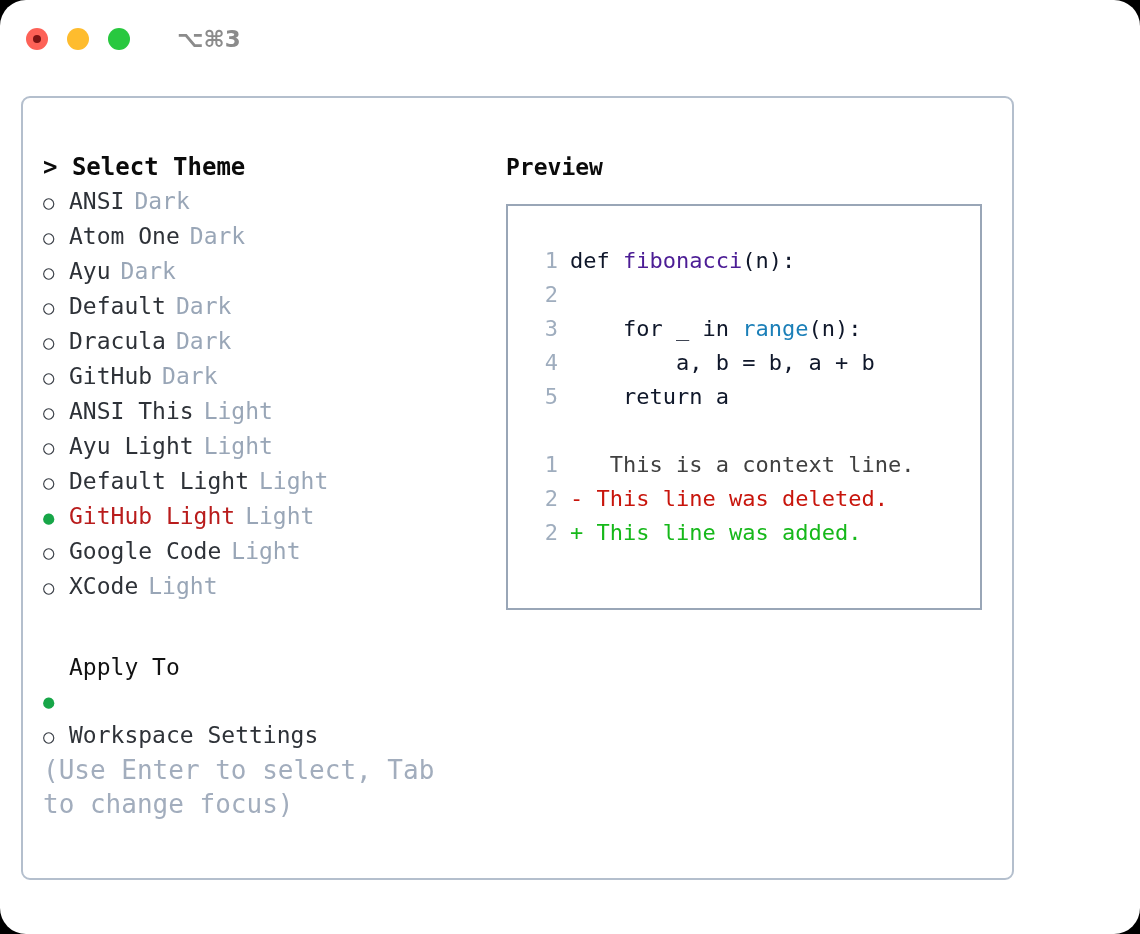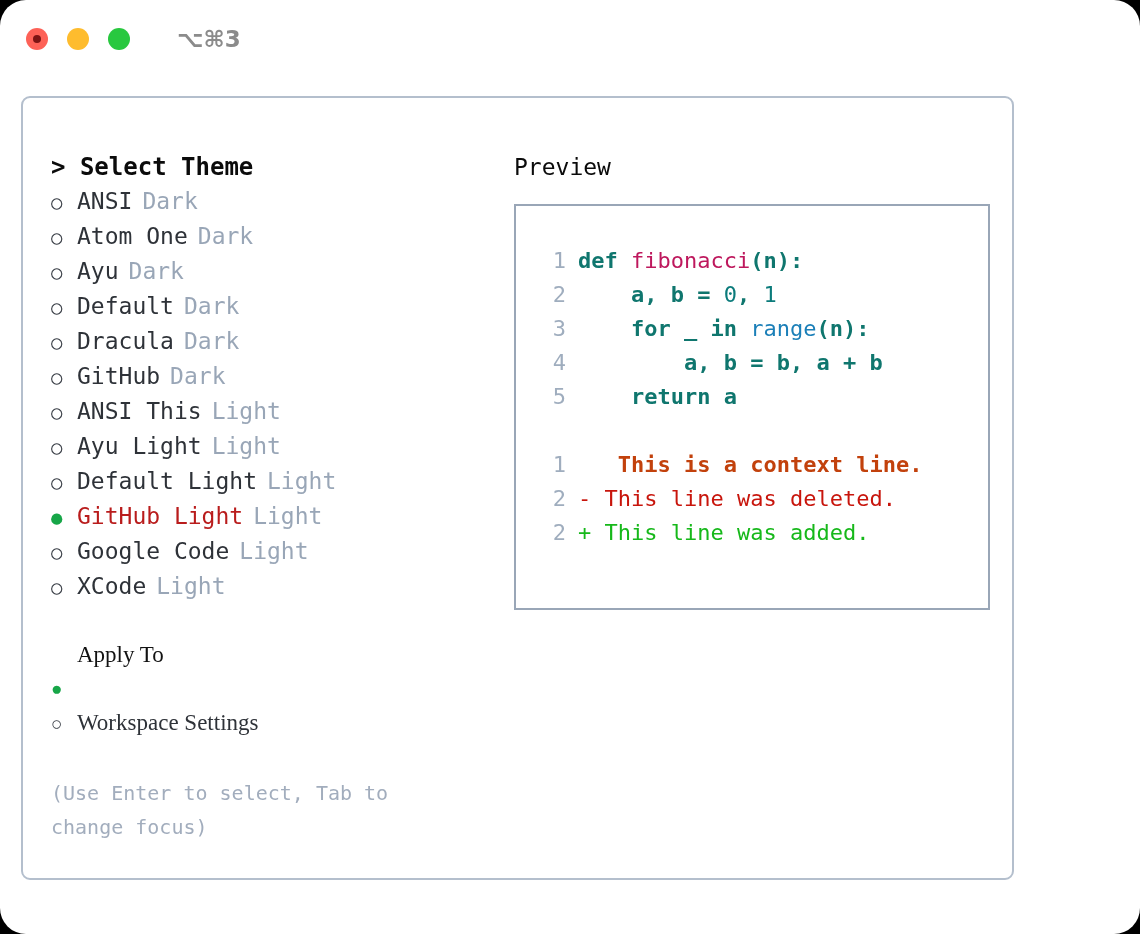--- a/index.html
+++ b/index.html
@@ -80,21 +80,21 @@
     width: 993px;
     height: 784px;
     border: 2px solid #b4bfcd;
     border-radius: 9px;
     box-sizing: border-box;
     background: #ffffff;
   }
 
   .columns {
     position: absolute;
-    left: 12px; top: 0;
+    left: 4px; top: 0;
     width: 100%; height: 100%;
   }
 
   
   .left-col {
     position: absolute;
     left: 16px;
     top: 52px;
     width: 450px;
   }
@@ -121,48 +121,47 @@
     line-height: 34px;
   }
   .bullet.sel { color: #17a648; }
   .opt-label { color: #2e3238; }
   .opt-label.sel { color: #b91c1c; }
   .opt-tag {
     color: #99a6b7;
     margin-left: 10px;
   }
 
-  .apply-block { margin-top: 34px; font-family: Liberation Serif, serif; }
+  .apply-block { margin-top: 46px; }
   .apply-header {
     font-size: 23px;
     color: #121212;
     line-height: 34px;
     padding-left: 26px;
     white-space: pre;
   }
 
   .hint {
-    margin-top: 35px;
-    font-size: 20px;
+    font-size: 26px;
     color: #a2adbd;
     line-height: 34px;
     width: 400px;
     white-space: pre-wrap;
   }
 
   
   .right-col {
     position: absolute;
     left: 479px;
     top: 52px;
     width: 500px;
   }
   .preview-title {
     font-size: 23px;
-    font-weight: normal;
+    font-weight: bold;
     color: #0b0b0b;
     line-height: 34px;
     white-space: pre;
   }
   .preview-panel {
     margin-top: 20px;
     width: 476px;
     height: 406px;
     border: 2px solid #99a6b7;
     box-sizing: border-box;
@@ -184,27 +183,27 @@
   .gutter {
     width: 34px;
     flex: 0 0 34px;
     text-align: right;
     color: #9fadbe;
     padding-right: 12px;
     box-sizing: content-box;
   }
   .code-text { color: #24292e; }
 
-  .tok-func { color: #be185d; }
+  .tok-func { color: #4c1d95; }
   .tok-num  { color: #0b7b7b; }
   .tok-call { color: #1b7fb8; }
-  .tok-plain{ color: #0f766e; font-weight: bold; }
+  .tok-plain{ color: #0f172a; }
 
   .diff-block { margin-top: 34px; }
-  .diff-ctx { color: #c2410c; font-weight: bold; }
+  .diff-ctx { color: #404040; }
   .diff-del { color: #c8150c; }
   .diff-add { color: #16b81a; }
 </style>
 </head>
 <body>
 
 <div class="window">
 
   <div class="titlebar">
     <div class="lights">
@@ -247,21 +246,21 @@
         <div class="hint">(Use Enter to select, Tab to change focus)</div>
       </div>
 
       <div class="right-col">
         <div class="preview-title">Preview</div>
 
         <div class="preview-panel">
           <div class="code-area">
             <div id="code-sample">
                 <div class="code-line"><span class="gutter">1</span><span class="code-text"><span class="tok-plain">def </span><span class="tok-func">fibonacci</span><span class="tok-plain">(n):</span></span></div>
-                <div class="code-line"><span class="gutter">2</span><span class="code-text"><span class="tok-plain">    a, b = </span><span class="tok-num">0</span><span class="tok-plain">, </span><span class="tok-num">1</span></span></div>
+                <div class="code-line"><span class="gutter">2</span></div>
                 <div class="code-line"><span class="gutter">3</span><span class="code-text"><span class="tok-plain">    for _ in </span><span class="tok-call">range</span><span class="tok-plain">(n):</span></span></div>
                 <div class="code-line"><span class="gutter">4</span><span class="code-text"><span class="tok-plain">        a, b = b, a + b</span></span></div>
                 <div class="code-line"><span class="gutter">5</span><span class="code-text"><span class="tok-plain">    return a</span></span></div>
               </div>
             <div class="diff-block" id="diff-sample">
                 <div class="code-line"><span class="gutter">1</span><span class="diff-ctx"> </span><span class="diff-ctx">  This is a context line.</span></div>
                 <div class="code-line"><span class="gutter">2</span><span class="diff-del">-</span><span class="diff-del"> This line was deleted.</span></div>
                 <div class="code-line"><span class="gutter">2</span><span class="diff-add">+</span><span class="diff-add"> This line was added.</span></div>
               </div>
           </div>

